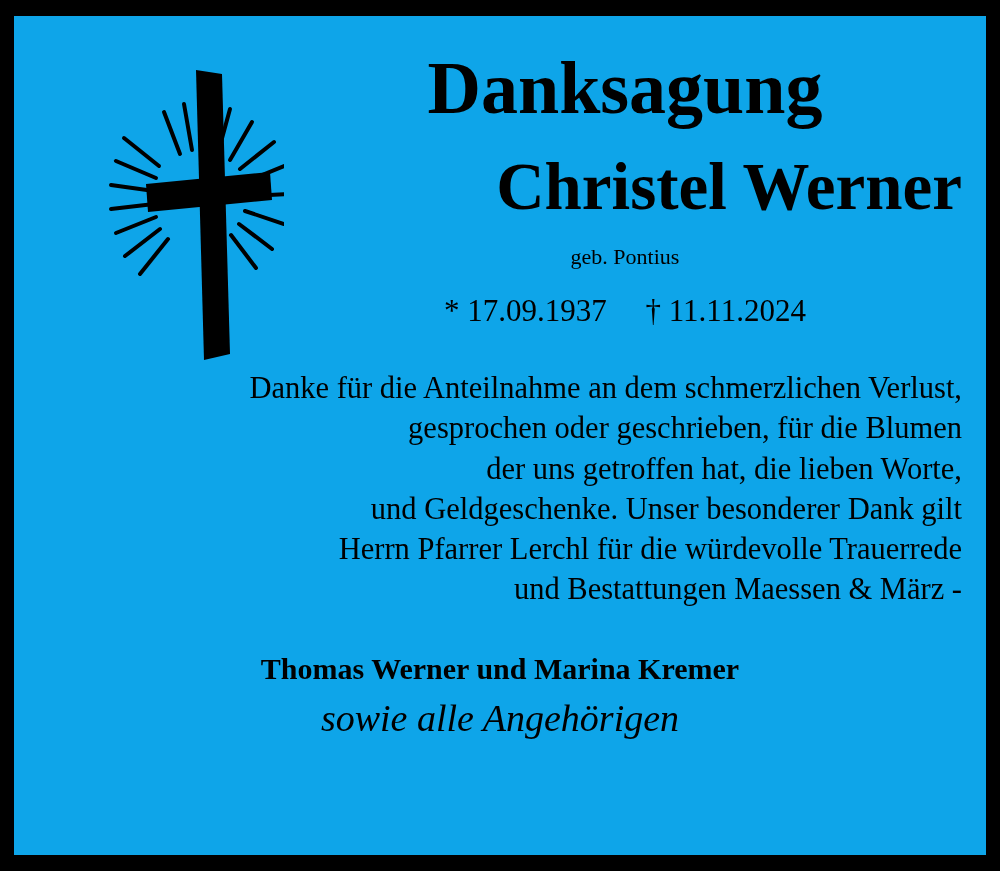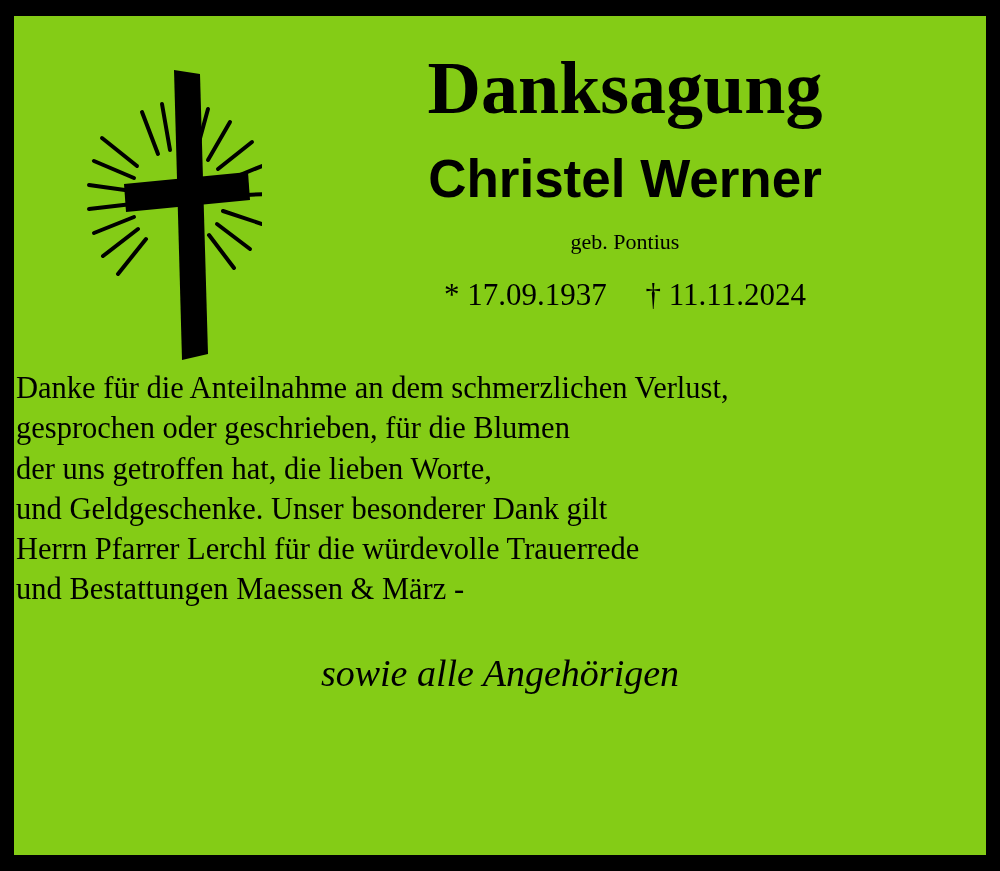--- a/index.html
+++ b/index.html
@@ -25,23 +25,23 @@
     border-left: 14px solid #000000;
     border-right: 14px solid #000000;
     padding: 0;
     position: relative;
   }
 
   .inner {
     box-sizing: border-box;
     width: 100%;
     height: 100%;
-    background: #84cc16;
+    background: #0ea5e9;
     position: relative;
-    padding: 0 2px;
+    padding: 0 24px;
   }
 
   
   .header {
     position: relative;
     height: 350px;
   }
 
   .cross-wrap {
     position: absolute;
@@ -62,45 +62,46 @@
   .title-main {
     font-family: "Liberation Serif", serif;
     font-weight: bold;
     font-size: 74px;
     line-height: 1.05;
     letter-spacing: 0px;
     margin: 0;
   }
 
   .title-name {
-    font-family: Liberation Sans, sans-serif;
+    font-family: Liberation Serif, serif;
     font-weight: bold;
-    font-size: 53px;
+    font-size: 67px;
     line-height: 1.1;
     margin: 22px 0 0 0;
+    text-align: right;
   }
 
   .title-born {
     font-family: "Liberation Serif", serif;
     font-size: 22px;
     line-height: 1.1;
     margin: 22px 0 0 0;
   }
 
   .dates {
     font-family: Liberation Serif, serif;
     font-size: 31px;
     line-height: 1.1;
     margin: 24px 0 0 0;
     white-space: pre;
   }
 
   
   .body-text {
-    text-align: left;
+    text-align: right;
     font-family: "Liberation Serif", serif;
     font-size: 30.5px;
     line-height: 1.32;
     margin: 2px 0 0 0;
   }
   .body-text .line {
     display: block;
     white-space: pre;
   }
 
@@ -177,17 +178,18 @@
     <div class="body-text">
       <span class="line">Danke für die Anteilnahme an dem schmerzlichen Verlust,</span>
       <span class="line">gesprochen oder geschrieben, für die Blumen</span>
       <span class="line">der uns getroffen hat, die lieben Worte,</span>
       <span class="line">und Geldgeschenke. Unser besonderer Dank gilt</span>
       <span class="line">Herrn Pfarrer Lerchl für die würdevolle Trauerrede</span>
       <span class="line">und Bestattungen Maessen &amp; März -</span>
     </div>
 
     <div class="signature">
+      <div class="sig-names">Thomas Werner und Marina Kremer</div>
       <div class="sig-sub">sowie alle Angehörigen</div>
     </div>
 
   </div>
 </div>
 
 </body></html>

